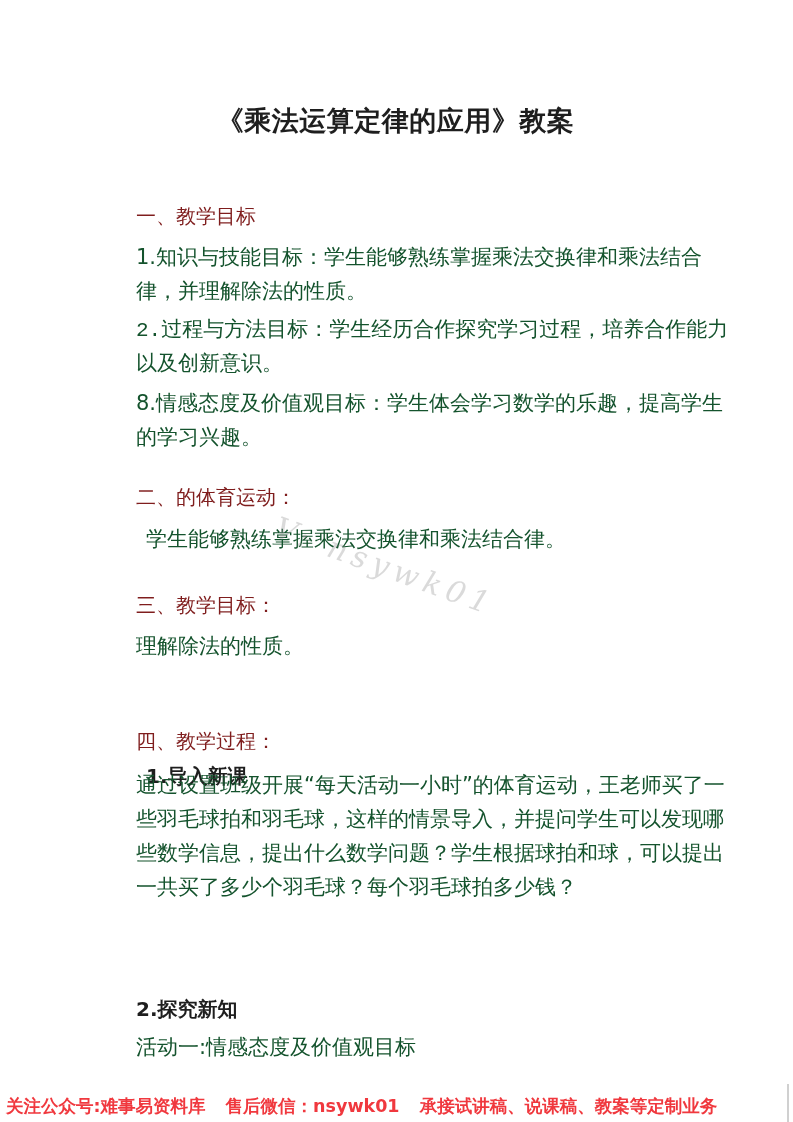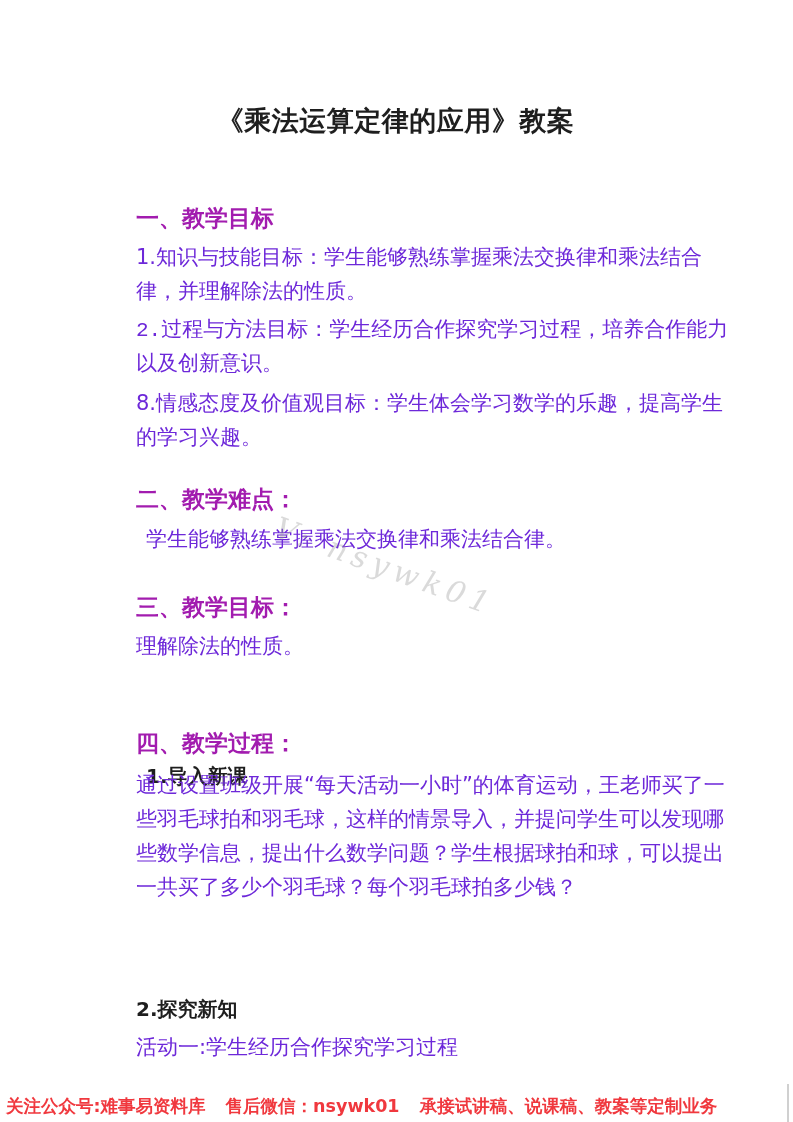--- a/index.html
+++ b/index.html
@@ -7,22 +7,22 @@
     width: 793px; height: 1122px; position: relative; overflow: hidden;
     font-family: "DejaVu Sans", "Liberation Sans", sans-serif;
     color: #2a2a2a;
   }
   .page-title {
     position: absolute; left: 0; top: 103px; width: 791px;
     text-align: center; font-size: 27px; font-weight: bold; color: #1e1e1e;
     letter-spacing: 0.5px;
   }
   .block { position: absolute; left: 136px; width: 600px; }
-  .h { font-size: 23px; font-weight: bold; color: #a21caf; }
-  .p { font-size: 21px; line-height: 34px; color: #6d28d9; }
+  .h { font-size: 20px; font-weight: normal; color: #7f1d1d; }
+  .p { font-size: 21px; line-height: 34px; color: #14532d; }
   .sub { font-size: 20px; font-weight: bold; color: #1e1e1e; }
   .watermark {
     position: absolute; left: 282px; top: 510px;
     font-family: "DejaVu Serif", serif; font-style: italic;
     font-size: 30px; color: rgba(150,150,150,0.35);
     transform: rotate(20deg); transform-origin: left top;
     letter-spacing: 6px;
   }
   .footer {
     position: absolute; left: 6px; top: 1094px; width: 790px;
@@ -37,31 +37,31 @@
 </head>
 <body>
 
 <div class="page-title">《乘法运算定律的应用》教案</div>
 
 <div class="block h" style="top:203px;">一、教学目标</div>
 <div class="block p" style="top:240px;">1.知识与技能目标：学生能够熟练掌握乘法交换律和乘法结合律，并理解除法的性质。</div>
 <div class="block p" style="top:314px;font-family:Liberation Mono, monospace;">2.过程与方法目标：学生经历合作探究学习过程，培养合作能力以及创新意识。</div>
 <div class="block p" style="top:386px;">8.情感态度及价值观目标：学生体会学习数学的乐趣，提高学生的学习兴趣。</div>
 
-<div class="block h" style="top:484px;">二、教学难点：</div>
+<div class="block h" style="top:484px;">二、的体育运动：</div>
 <div class="block p" style="top:522px;margin-left:10px;">学生能够熟练掌握乘法交换律和乘法结合律。</div>
 
 <div class="block h" style="top:592px;">三、教学目标：</div>
 <div class="block p" style="top:629px;">理解除法的性质。</div>
 
 <div class="block h" style="top:697px;margin-top:31px;">四、教学过程：</div>
 <div class="block sub" style="top:763px;margin-left:10px;">1.导入新课</div>
 <div class="block p" style="top:768px;">通过设置班级开展“每天活动一小时”的体育运动，王老师买了一些羽毛球拍和羽毛球，这样的情景导入，并提问学生可以发现哪些数学信息，提出什么数学问题？学生根据球拍和球，可以提出一共买了多少个羽毛球？每个羽毛球拍多少钱？</div>
 <div class="block sub" style="top:996px;">2.探究新知</div>
-<div class="block p" style="top:1030px;">活动一:学生经历合作探究学习过程</div>
+<div class="block p" style="top:1030px;">活动一:情感态度及价值观目标</div>
 
 <div class="watermark">V: nsywk01</div>
 
 <div class="footer">
   <span>关注公众号:难事易资料库</span>
   <span>售后微信：nsywk01</span>
   <span>承接试讲稿、说课稿、教案等定制业务</span>
 </div>
 <div class="edge-mark"></div>
 

